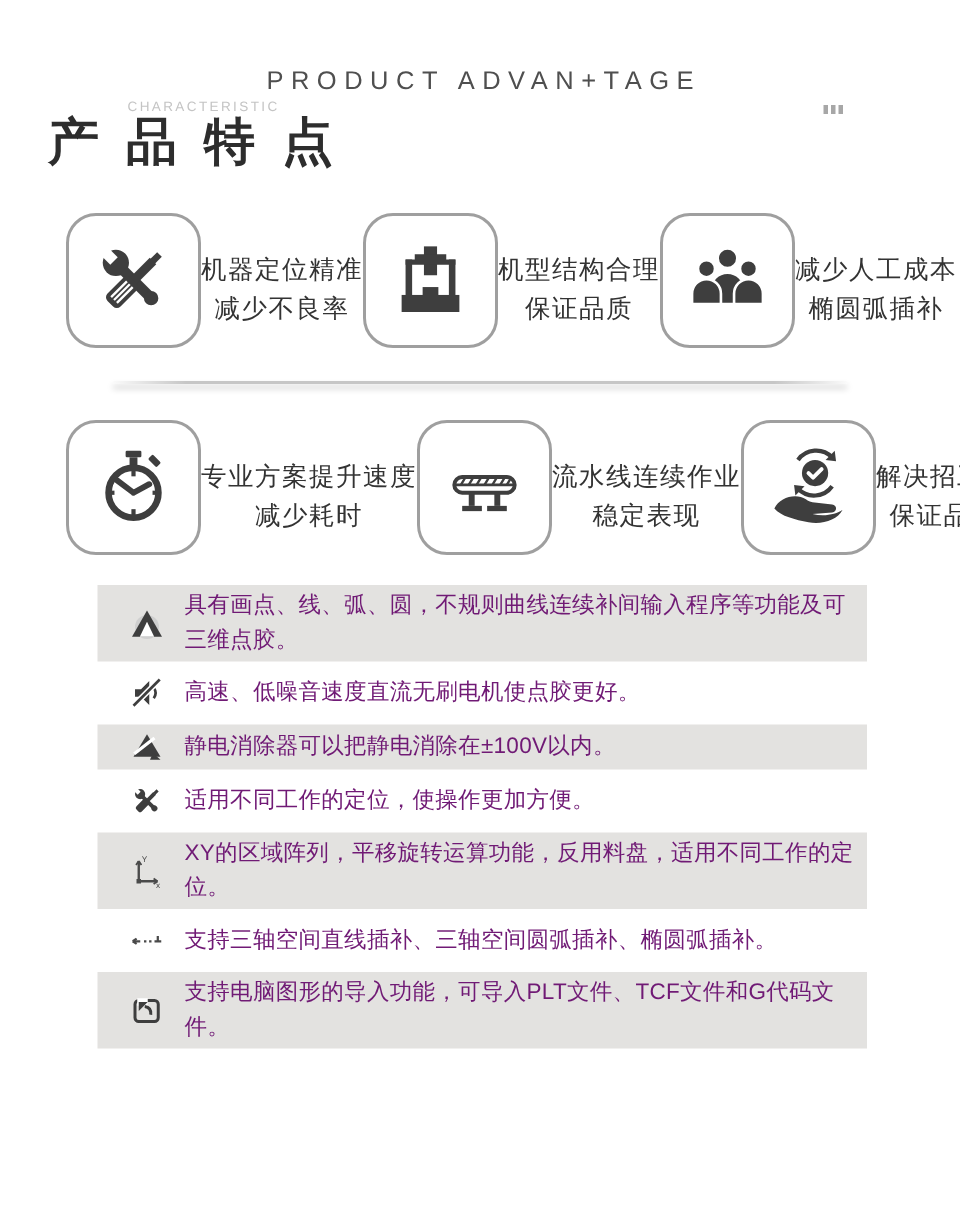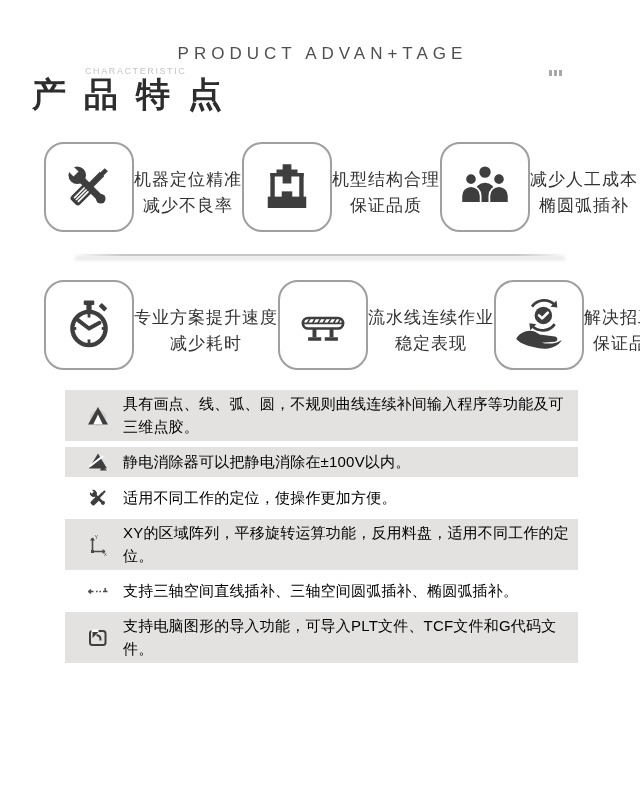--- a/index.html
+++ b/index.html
@@ -28,21 +28,21 @@
   .divider{width:490px;height:2px;margin:22px auto 20px;
            background:linear-gradient(to right,rgba(170,170,170,.05),#c6c6c6 10%,#c6c6c6 90%,rgba(170,170,170,.05));
            box-shadow:0 3px 4px rgba(0,0,0,.22);border-radius:2px;}
 
   .features{width:513px;margin:20px auto 0 65px;}
   .frow{display:flex;align-items:center;padding:3px 8px 3px 21px;
         margin-bottom:6px;min-height:24px;}
   .frow.alt{background:#e3e2e0;}
   .ficon{flex:0 0 24px;width:24px;margin-right:13px;display:flex;
          align-items:center;justify-content:center;}
-  .ftext{font-size:15px;color:#000000;line-height:1.5;letter-spacing:.2px;}
+  .ftext{font-size:15px;color:#701a75;line-height:1.5;letter-spacing:.2px;}
   svg{display:block;}
 </style>
 </head>
 <body>
 
 <div class="page">
 
   <div class="watermark">CHARACTERISTIC</div>
   <div class="corner-dots">
       <i></i>
@@ -191,20 +191,31 @@
       <span class="ficon">
         <svg width="22" height="22" viewBox="0 0 22 22">
           <circle cx="11" cy="13" r="8" fill="#cfcfcf"></circle>
           <path d="M11 2 L21 19.5 L1 19.5 Z" fill="#3e3e3e"></path>
           <path d="M11 9.5 L15.8 19.5 L6.2 19.5 Z" fill="#fff"></path>
         </svg>
       </span>
       <span class="ftext">具有画点、线、弧、圆，不规则曲线连续补间输入程序等功能及可三维点胶。</span>
     </div>
 
+    <div class="frow">
+      <span class="ficon">
+        <svg width="22" height="22" viewBox="0 0 22 22">
+          <path d="M3 8.5 h4 l5.5 -5.5 v16 l-5.5 -5.5 h-4 z" fill="#3e3e3e"></path>
+          <path d="M15.5 7.5 a6 6 0 0 1 0 7" fill="none" stroke="#3e3e3e" stroke-width="1.8"></path>
+          <line x1="2" y1="19.5" x2="19.5" y2="2" stroke="#fff" stroke-width="4"></line>
+          <line x1="2" y1="19.5" x2="19.5" y2="2" stroke="#3e3e3e" stroke-width="1.8"></line>
+        </svg>
+      </span>
+      <span class="ftext">高速、低噪音速度直流无刷电机使点胶更好。</span>
+    </div>
 
     <div class="frow alt">
       <span class="ficon">
         <svg width="22" height="22" viewBox="0 0 22 22">
           <path d="M2 17.5 L11 2.5 L20 17.5 Z" fill="#3e3e3e"></path>
           <line x1="2.5" y1="15.5" x2="16" y2="5" stroke="#fff" stroke-width="2.2"></line>
           <path d="M15 15 l5 4.5 h-7 z" fill="#3e3e3e"></path>
         </svg>
       </span>
       <span class="ftext">静电消除器可以把静电消除在±100V以内。</span>

